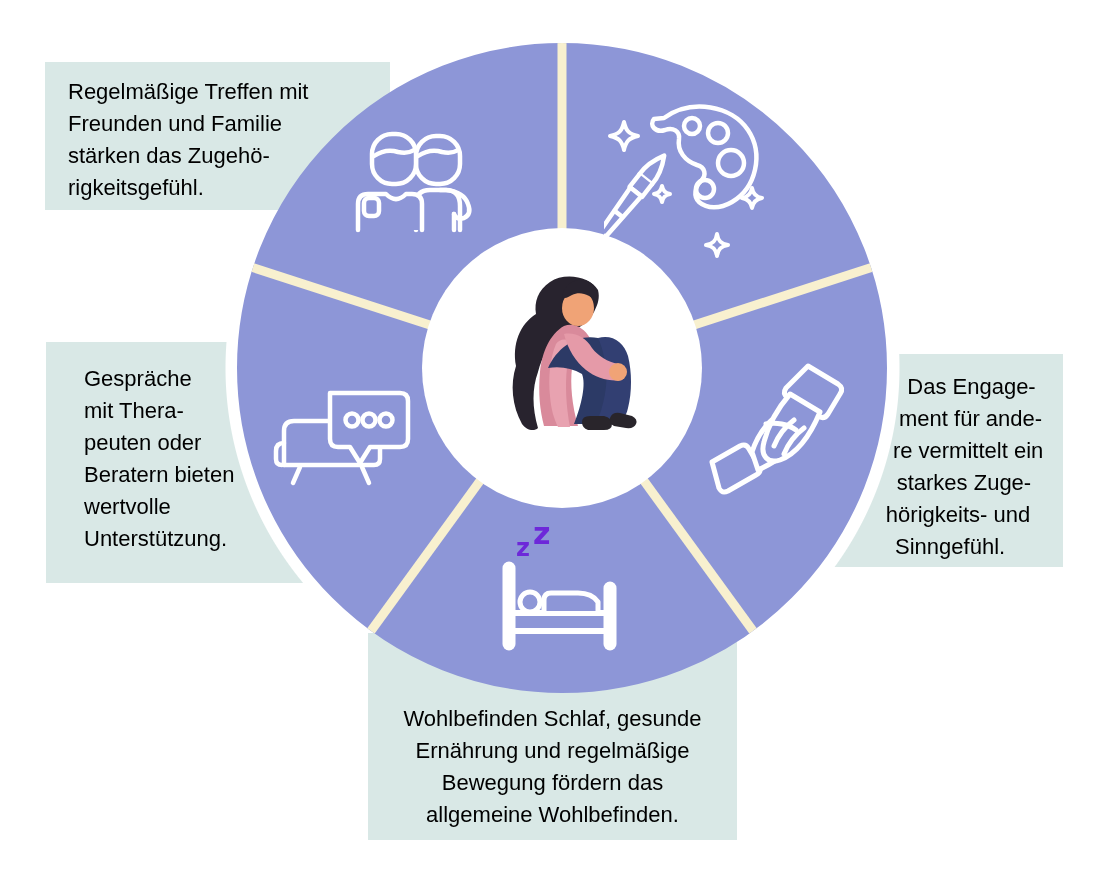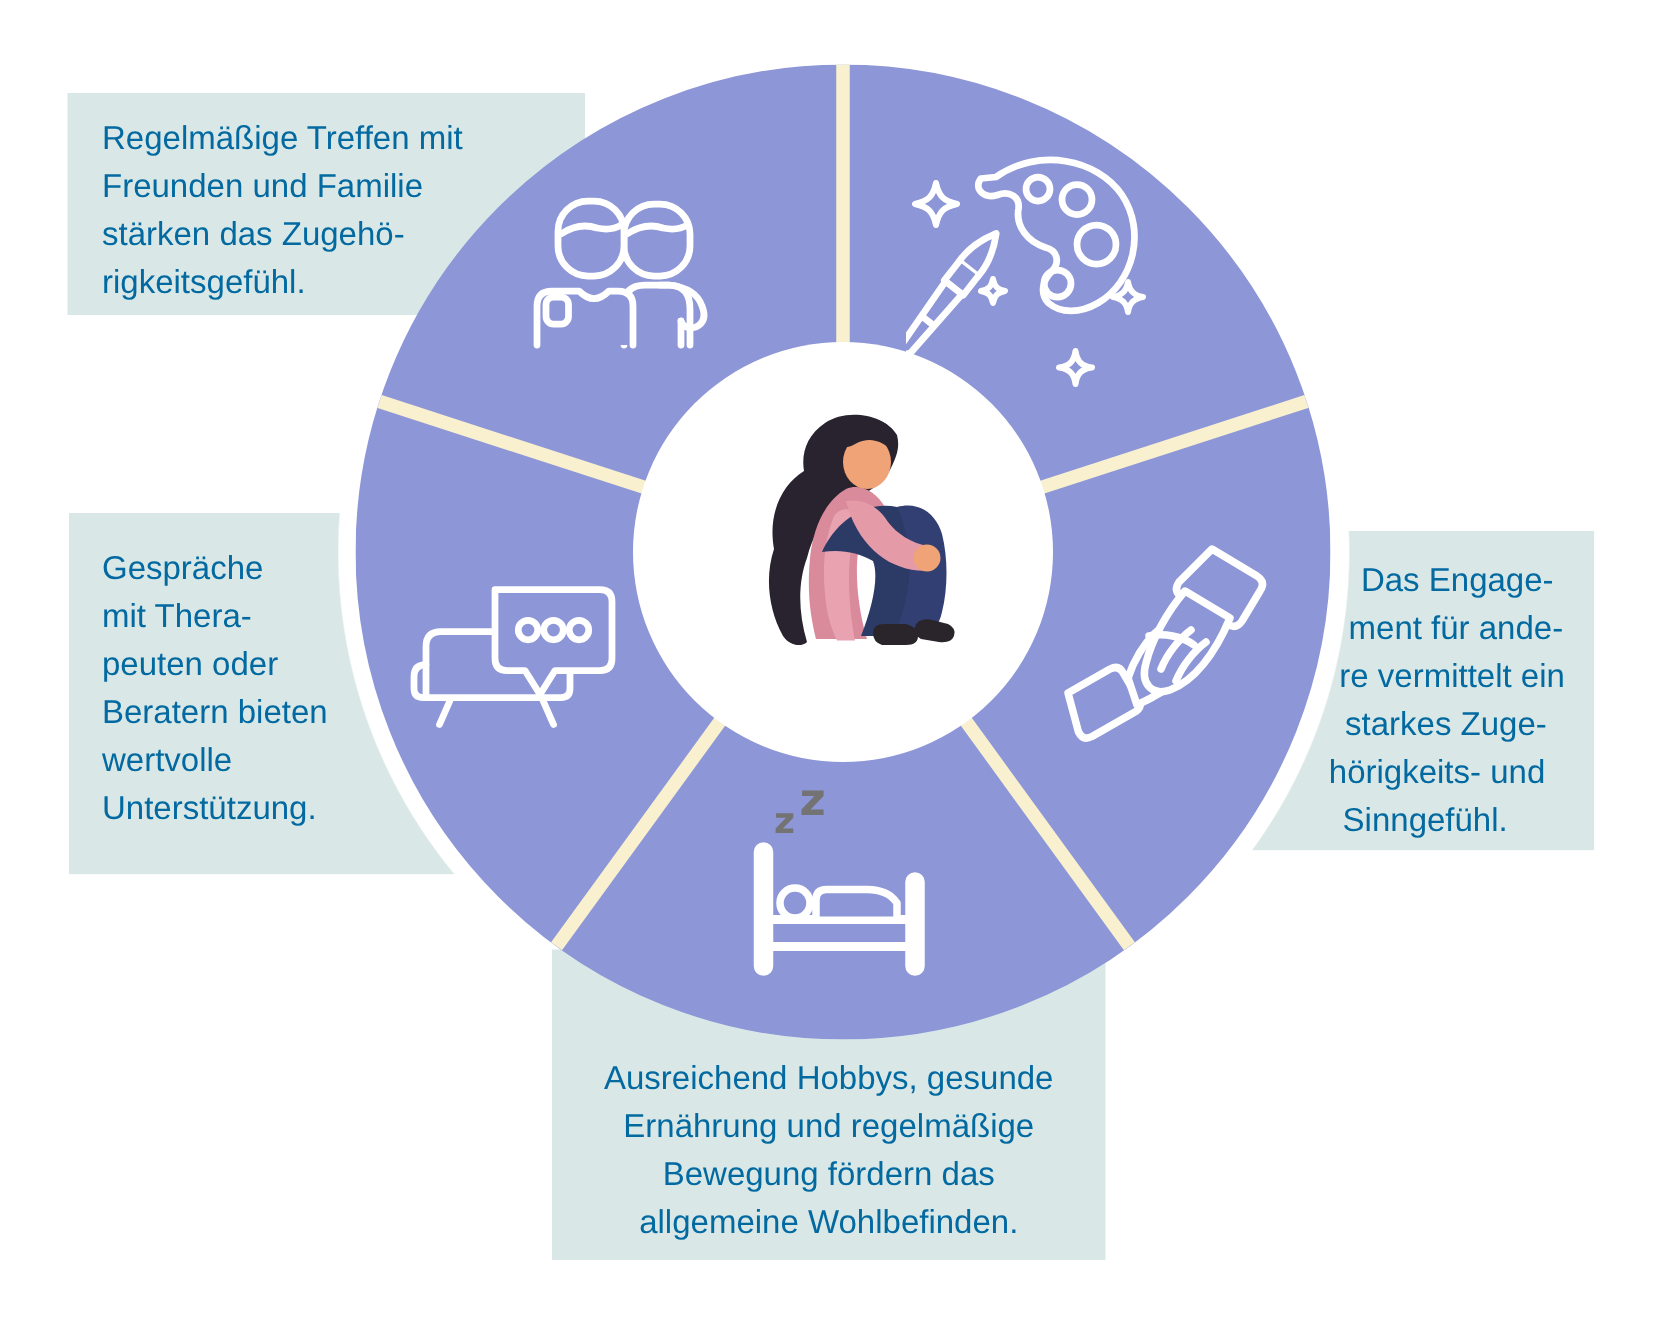--- a/index.html
+++ b/index.html
@@ -1,49 +1,49 @@
 <!DOCTYPE html>
 <html><head>
 <meta charset="utf-8">
 <style>
   html,body{margin:0;padding:0;background:#ffffff;}
   .stage{position:relative;width:1110px;height:894px;background:#ffffff;overflow:hidden;
          font-family:"Liberation Sans",sans-serif;color:#1d1d1b;}
   .box{position:absolute;background:#d9e8e6;z-index:1;}
-  .txt{font-size:22px;line-height:32px;white-space:pre-line;color:#0369a1;}
+  .txt{font-size:22px;line-height:32px;white-space:pre-line;color:#000000;}
   .excl{float:left;height:100%;}
   
   .b1{left:45px;top:62px;width:345px;height:148px;}
   .b1 .txt{padding:14px 24px 0 23px;text-align:left;}
   
   .b2{left:745px;top:65px;width:319px;height:175px;}
   .b2 .excl{width:125px;shape-outside:circle(330px at -183px 303px);}
   .b2 .txt{padding:13px 22px 0 0;text-align:center;}
   
   .b3{left:46px;top:342px;width:260px;height:241px;
       -webkit-mask-image:radial-gradient(circle 337px at 516px 26px,transparent 0 336px,#000 337px);
-      mask-image:radial-gradient(circle 337px at 516px 26px,transparent 0 336px,#000 337px);}
+      mask-image:radial-gradient(circle 337px at 516px 26px,transparent 0 336px,#000 337px);padding-left:16px;}
   .b3 .txt{padding:21px 16px 0 22px;text-align:left;}
   
   .b4{left:820px;top:354px;width:243px;height:213px;
       -webkit-mask-image:radial-gradient(circle 338px at -258px 14px,transparent 0 337px,#000 338px);
       mask-image:radial-gradient(circle 338px at -258px 14px,transparent 0 337px,#000 338px);}
   .b4 .excl{width:85px;shape-outside:circle(332px at -258px 14px);}
   .b4 .txt{padding:17px 14px 0 0;text-align:center;}
   
   .b5{left:368px;top:633px;width:369px;height:207px;}
   .b5 .txt{padding:70px 12px 0 12px;text-align:center;}
   .ring{position:absolute;left:237px;top:43px;width:650px;height:650px;z-index:2;}
   .icon{position:absolute;z-index:3;}
   .i-friends{left:352px;top:126px;width:124px;height:108px;}
   .i-palette{left:604px;top:96px;width:164px;height:168px;}
   .i-couch{left:272px;top:385px;width:140px;height:108px;}
   .i-hands{left:702px;top:362px;width:148px;height:142px;}
   .i-bed{left:492px;top:556px;width:135px;height:96px;}
-  .zz{position:absolute;left:516px;top:528px;z-index:3;color:#737373;font-weight:700;
+  .zz{position:absolute;left:516px;top:528px;z-index:3;color:#6d28d9;font-weight:700;
       font-family:"DejaVu Sans",sans-serif;}
   .zz .z1{font-size:24px;}
   .zz .z2{font-size:30px;position:relative;top:-12px;left:3px;}
   .person{position:absolute;left:478px;top:272px;width:168px;height:172px;z-index:3;}
 </style>
 </head>
 <body>
 
 <div class="stage">
 
@@ -68,21 +68,21 @@
     <div class="excl"></div>
     <div class="txt">Das Engage-
 ment für ande-
 re vermittelt ein
 starkes Zuge-
 hörigkeits- und
 Sinngefühl.</div>
   </div>
 
   <div class="box b5">
-    <div class="txt">Ausreichend Hobbys, gesunde
+    <div class="txt">Wohlbefinden Schlaf, gesunde
 Ernährung und regelmäßige
 Bewegung fördern das
 allgemeine Wohlbefinden.</div>
   </div>
 
   <div class="ring">
     <svg width="650" height="650" viewBox="0 0 650 650">
       <defs>
         <clipPath id="ringclip">
             <circle cx="325" cy="325" r="325"></circle>

